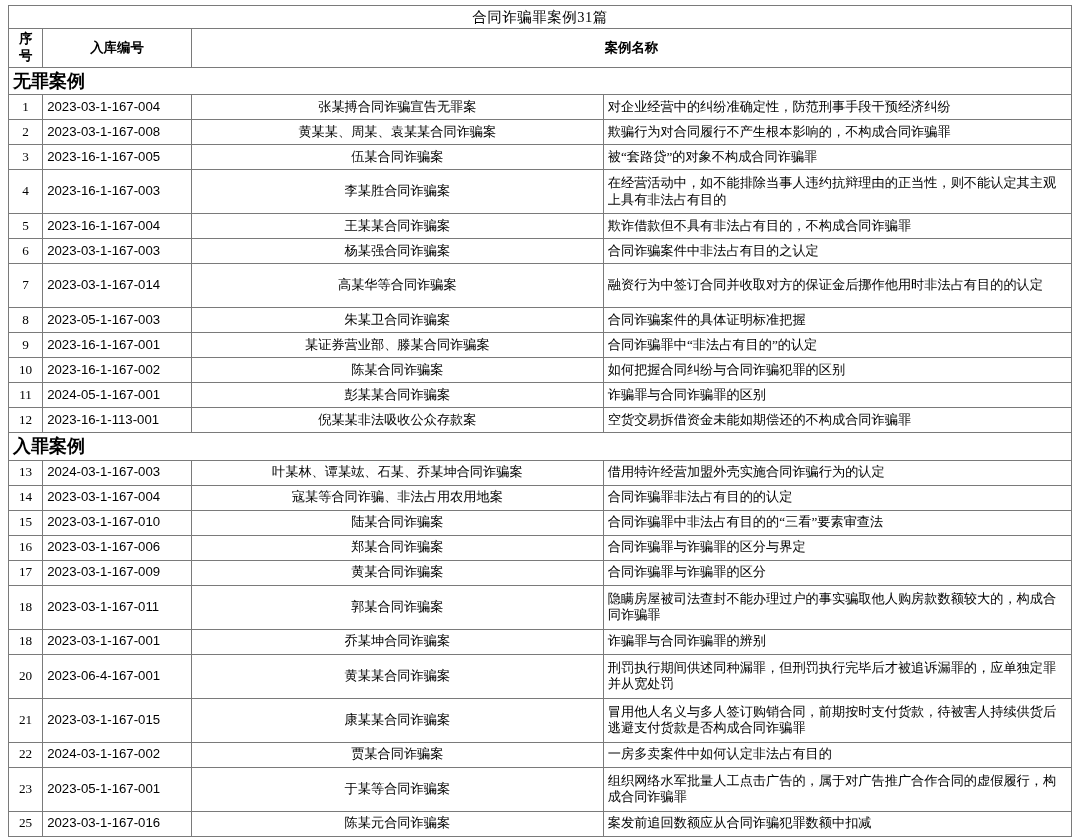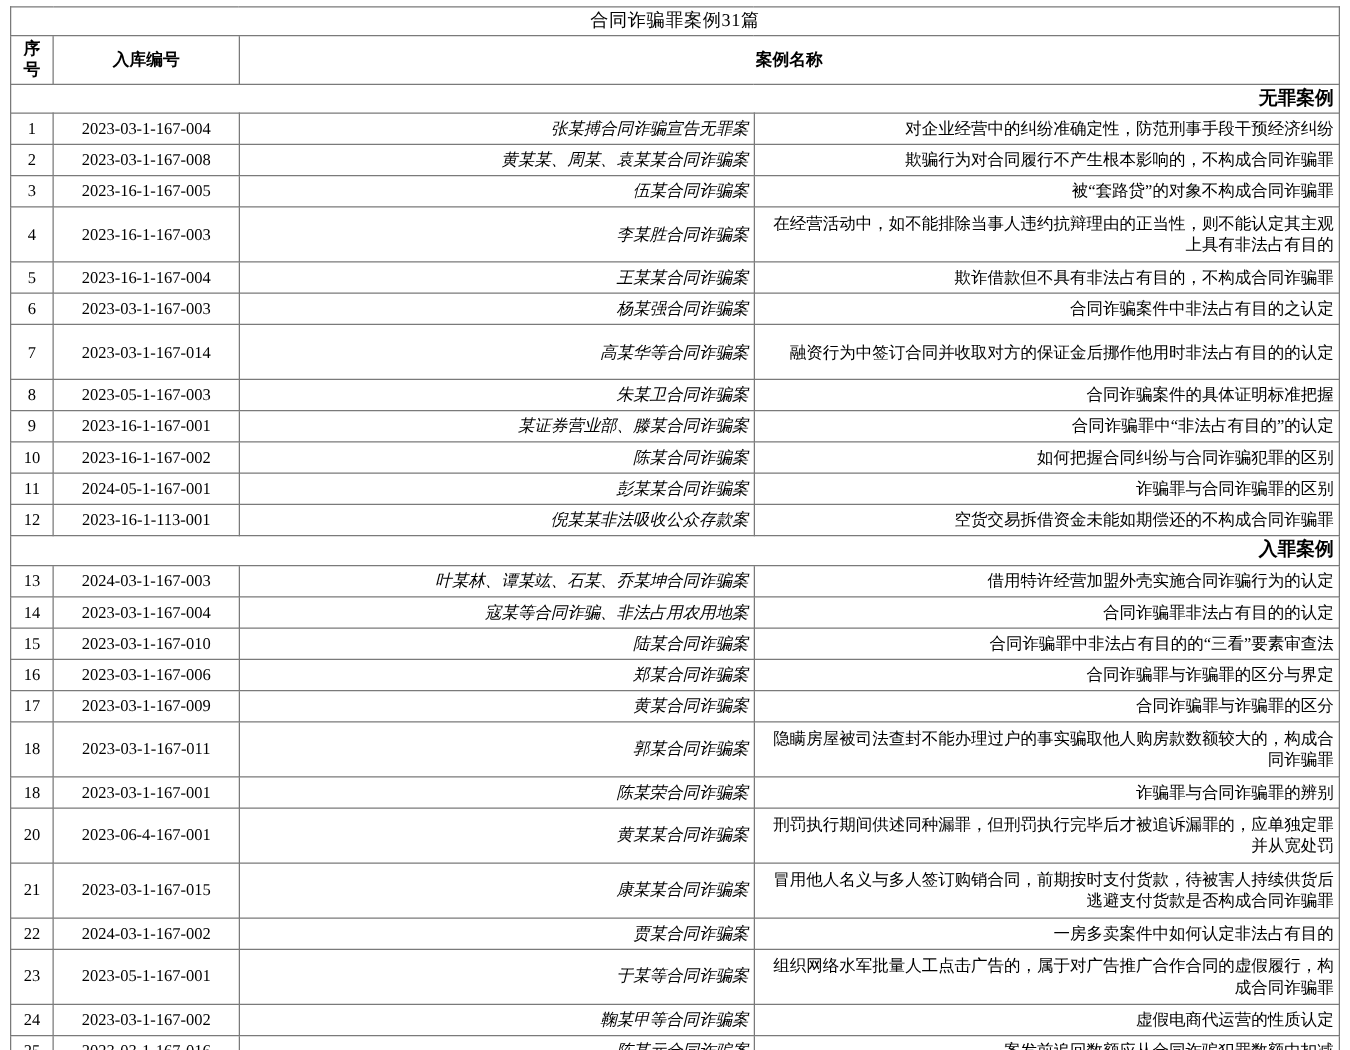--- a/index.html
+++ b/index.html
@@ -39,33 +39,33 @@
     padding: 4px 0 5px 0;
     letter-spacing: 0.5px;
   }
   .head-row td {
     text-align: center;
     font-weight: bold;
     font-size: 13.4px;
     padding: 3px 0;
   }
   .section-row td {
-    text-align: right;
+    text-align: left;
     font-weight: bold;
-    font-size: 15px;
+    font-size: 18px;
     padding: 3px 0;
   }
   .col-idx { width: 34px; text-align: center; }
   .col-code { width: 148px; text-align: center; white-space: nowrap; }
   .col-name { width: 410px; text-align: left; padding-left: 6px !important; }
   .col-desc { width: 466px; text-align: left; padding-left: 6px !important; }
   .cell-idx { text-align: center; }
-  .cell-code { text-align: center; font-family: Liberation Serif, serif; }
-  .cell-name { text-align: right; font-style: italic; }
-  .cell-desc { text-align: right; }
+  .cell-code { text-align: left; font-family: Liberation Sans, sans-serif; }
+  .cell-name { text-align: center; }
+  .cell-desc { text-align: left; }
   .r1 td { height: 20px; }
   .r2 td { height: 39px; }
 </style>
 </head>
 <body>
 
 <div class="sheet">
   <table class="case-table">
     <colgroup>
       <col class="col-idx">
@@ -192,21 +192,21 @@
         </tr>
         <tr class="data-row r2">
           <td class="cell-idx">18</td>
           <td class="cell-code">2023-03-1-167-011</td>
           <td class="cell-name">郭某合同诈骗案</td>
           <td class="cell-desc">隐瞒房屋被司法查封不能办理过户的事实骗取他人购房款数额较大的，构成合同诈骗罪</td>
         </tr>
         <tr class="data-row r1">
           <td class="cell-idx">18</td>
           <td class="cell-code">2023-03-1-167-001</td>
-          <td class="cell-name">陈某荣合同诈骗案</td>
+          <td class="cell-name">乔某坤合同诈骗案</td>
           <td class="cell-desc">诈骗罪与合同诈骗罪的辨别</td>
         </tr>
         <tr class="data-row r2">
           <td class="cell-idx">20</td>
           <td class="cell-code">2023-06-4-167-001</td>
           <td class="cell-name">黄某某合同诈骗案</td>
           <td class="cell-desc">刑罚执行期间供述同种漏罪，但刑罚执行完毕后才被追诉漏罪的，应单独定罪并从宽处罚</td>
         </tr>
         <tr class="data-row r2">
           <td class="cell-idx">21</td>
@@ -218,26 +218,20 @@
           <td class="cell-idx">22</td>
           <td class="cell-code">2024-03-1-167-002</td>
           <td class="cell-name">贾某合同诈骗案</td>
           <td class="cell-desc">一房多卖案件中如何认定非法占有目的</td>
         </tr>
         <tr class="data-row r2">
           <td class="cell-idx">23</td>
           <td class="cell-code">2023-05-1-167-001</td>
           <td class="cell-name">于某等合同诈骗案</td>
           <td class="cell-desc">组织网络水军批量人工点击广告的，属于对广告推广合作合同的虚假履行，构成合同诈骗罪</td>
-        </tr>
-        <tr class="data-row r1">
-          <td class="cell-idx">24</td>
-          <td class="cell-code">2023-03-1-167-002</td>
-          <td class="cell-name">鞠某甲等合同诈骗案</td>
-          <td class="cell-desc">虚假电商代运营的性质认定</td>
         </tr>
         <tr class="data-row r1">
           <td class="cell-idx">25</td>
           <td class="cell-code">2023-03-1-167-016</td>
           <td class="cell-name">陈某元合同诈骗案</td>
           <td class="cell-desc">案发前追回数额应从合同诈骗犯罪数额中扣减</td>
         </tr>
       </tbody>
   </table>
 </div>

